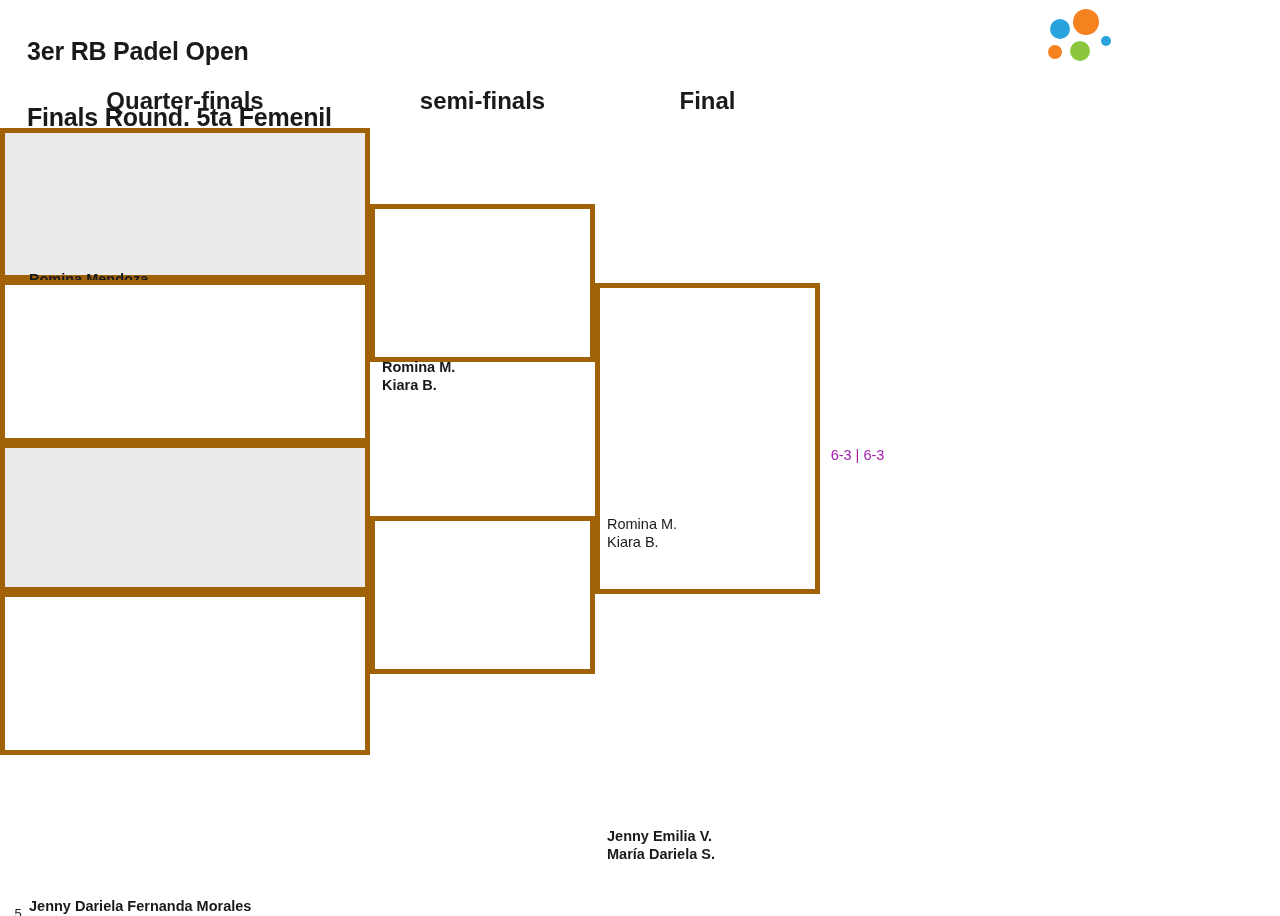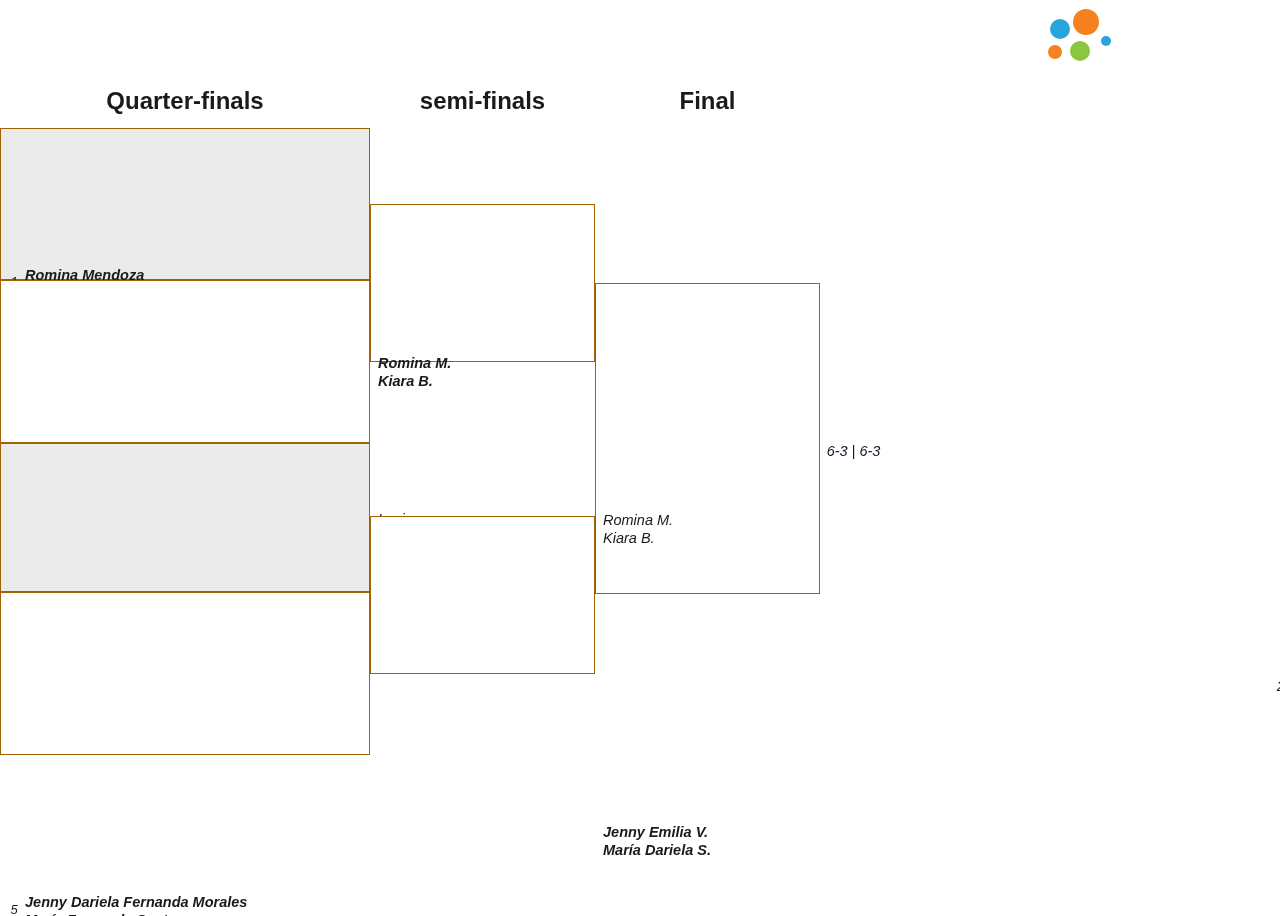--- a/index.html
+++ b/index.html
@@ -60,24 +60,23 @@
     color: #1a1a1a;
     top: 87px;
   }
   #round-title-0 { left: 0px;   width: 370px; }
   #round-title-1 { left: 370px; width: 225px; }
   #round-title-2 { left: 595px; width: 225px; }
 
   
   .match {
     position: absolute;
-    border: 1px solid #a16207;
+    border: 5px solid #a16207;
     box-sizing: border-box;
     background: #ffffff;
-    font-style: italic;
   }
   .match.shaded { background: #ebebeb; }
 
   .seed {
     position: absolute;
     font-size: 13px;
     color: #1a1a1a;
     text-align: center;
     width: 22px;
     left: 2px;
@@ -93,27 +92,31 @@
   .bye {
     position: absolute;
     font-size: 14.5px;
     line-height: 18px;
     color: #1a1a1a;
   }
   .score {
     position: absolute;
     font-size: 14.5px;
     text-align: center;
-    color: #0f172a;
+    color: #a21caf;
   }
 </style>
 </head>
 <body>
 
 <div id="header">
+  <div id="tournament-title">
+    <span>3er RB Padel Open</span><br>
+    <span>Finals Round. 5ta Femenil</span>
+  </div>
 
   <div id="logo">
     <svg width="92" height="58" viewBox="0 0 92 58">
       <circle cx="16" cy="21" r="10" fill="#29a3dc"></circle>
       <circle cx="42" cy="14" r="13" fill="#f5821f"></circle>
       <circle cx="11" cy="44" r="7" fill="#f5821f"></circle>
       <circle cx="36" cy="43" r="10" fill="#8cc63e"></circle>
       <circle cx="62" cy="33" r="5" fill="#29a3dc"></circle>
     </svg>
   </div>

